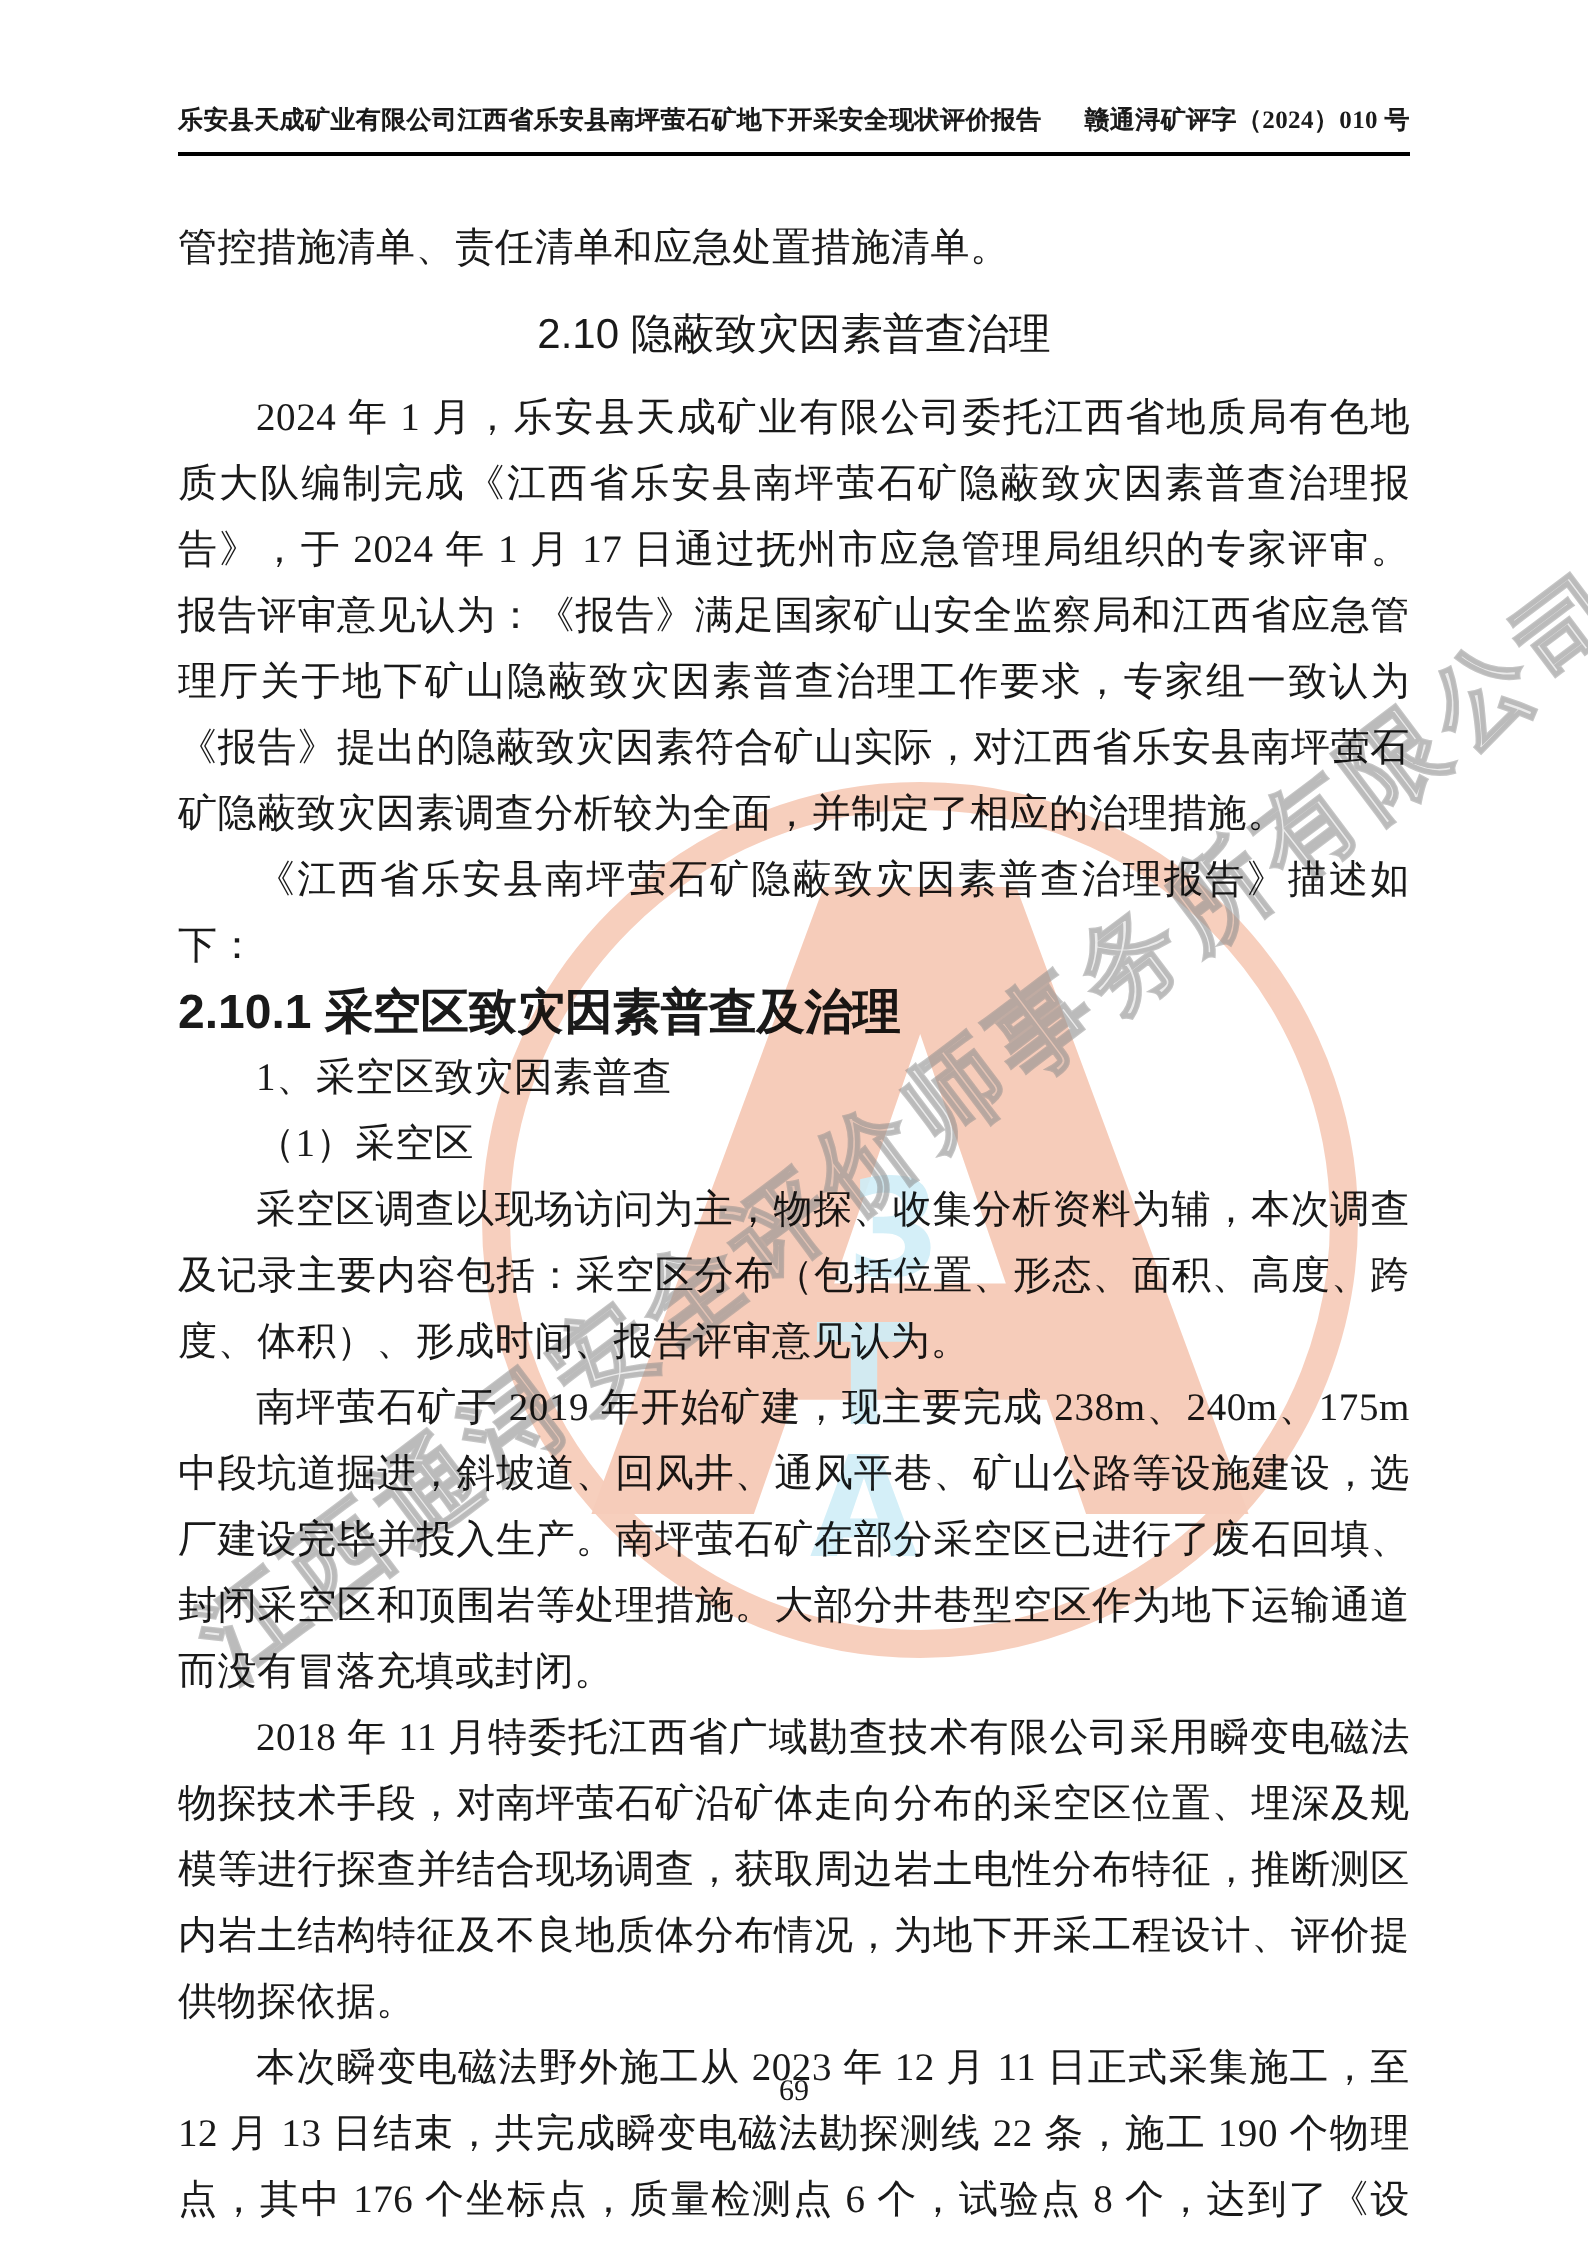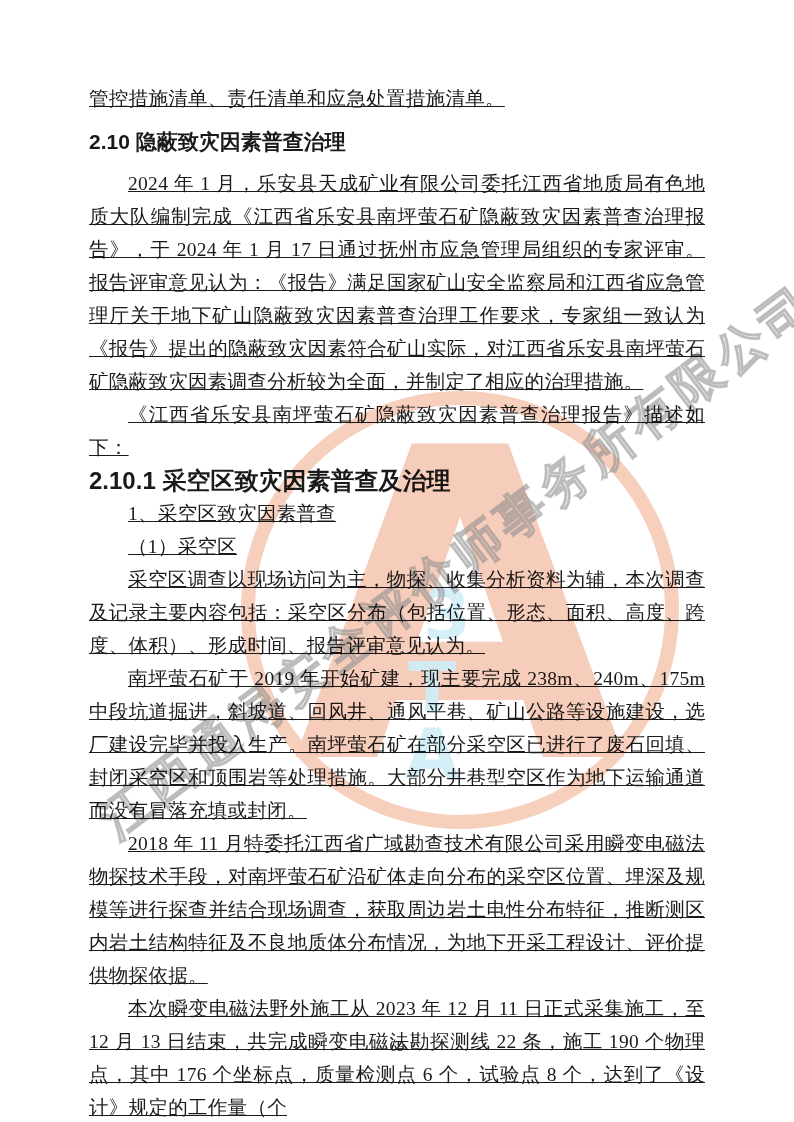--- a/index.html
+++ b/index.html
@@ -33,29 +33,29 @@
   
   .body-text{margin-top:30px;}
   p.para{
     margin:0;
     font-size:19.5px;
     line-height:33px;
     text-align:justify;
     text-justify:inter-ideograph;
     text-indent:2em;
     letter-spacing:.3px;
-    text-decoration:underline;
   }
   p.no-indent{text-indent:0;}
   .h1{
     font-family:"Liberation Sans","DejaVu Sans",sans-serif;
-    font-weight:bold;
+    font-weight:normal;
     font-size:21px;
     line-height:30px;
     margin:12px 0 10px 0;
+    text-align:center;
   }
   .h2{
     font-family:"Liberation Sans","DejaVu Sans",sans-serif;
     font-weight:bold;
     font-size:24px;
     line-height:33px;
     margin:0;
   }
   
   .footer{
@@ -104,20 +104,24 @@
         <text x="447" y="638" font-size="68" font-weight="bold" font-family="'DejaVu Sans','Liberation Sans',sans-serif" text-anchor="middle" fill="#9fdcef" opacity="0.9">3</text>
         <text x="432" y="712" font-size="70" font-weight="bold" font-family="'DejaVu Sans','Liberation Sans',sans-serif" text-anchor="middle" fill="#9fdcef" opacity="0.9">T</text>
         <text x="432" y="778" font-size="70" font-weight="bold" font-family="'DejaVu Sans','Liberation Sans',sans-serif" text-anchor="middle" fill="#9fdcef" opacity="0.9">A</text>
       </g>
     </svg>
     <div class="wm-diag">江西通浔安全评价师事务所有限公司</div>
   </div>
 
   <div class="content">
 
+    <div class="hdr">
+      <span class="left">乐安县天成矿业有限公司江西省乐安县南坪萤石矿地下开采安全现状评价报告</span>
+      <span class="right">赣通浔矿评字（2024）010 号</span>
+    </div>
 
     <div class="body-text">
       <p class="para no-indent">管控措施清单、责任清单和应急处置措施清单。</p>
 
       <div class="h1">2.10 隐蔽致灾因素普查治理</div>
 
       <p class="para">2024 年 1 月，乐安县天成矿业有限公司委托江西省地质局有色地质大队编制完成《江西省乐安县南坪萤石矿隐蔽致灾因素普查治理报告》，于 2024 年 1 月 17 日通过抚州市应急管理局组织的专家评审。报告评审意见认为：《报告》满足国家矿山安全监察局和江西省应急管理厅关于地下矿山隐蔽致灾因素普查治理工作要求，专家组一致认为《报告》提出的隐蔽致灾因素符合矿山实际，对江西省乐安县南坪萤石矿隐蔽致灾因素调查分析较为全面，并制定了相应的治理措施。</p>
 
       <p class="para">《江西省乐安县南坪萤石矿隐蔽致灾因素普查治理报告》描述如下：</p>
 

